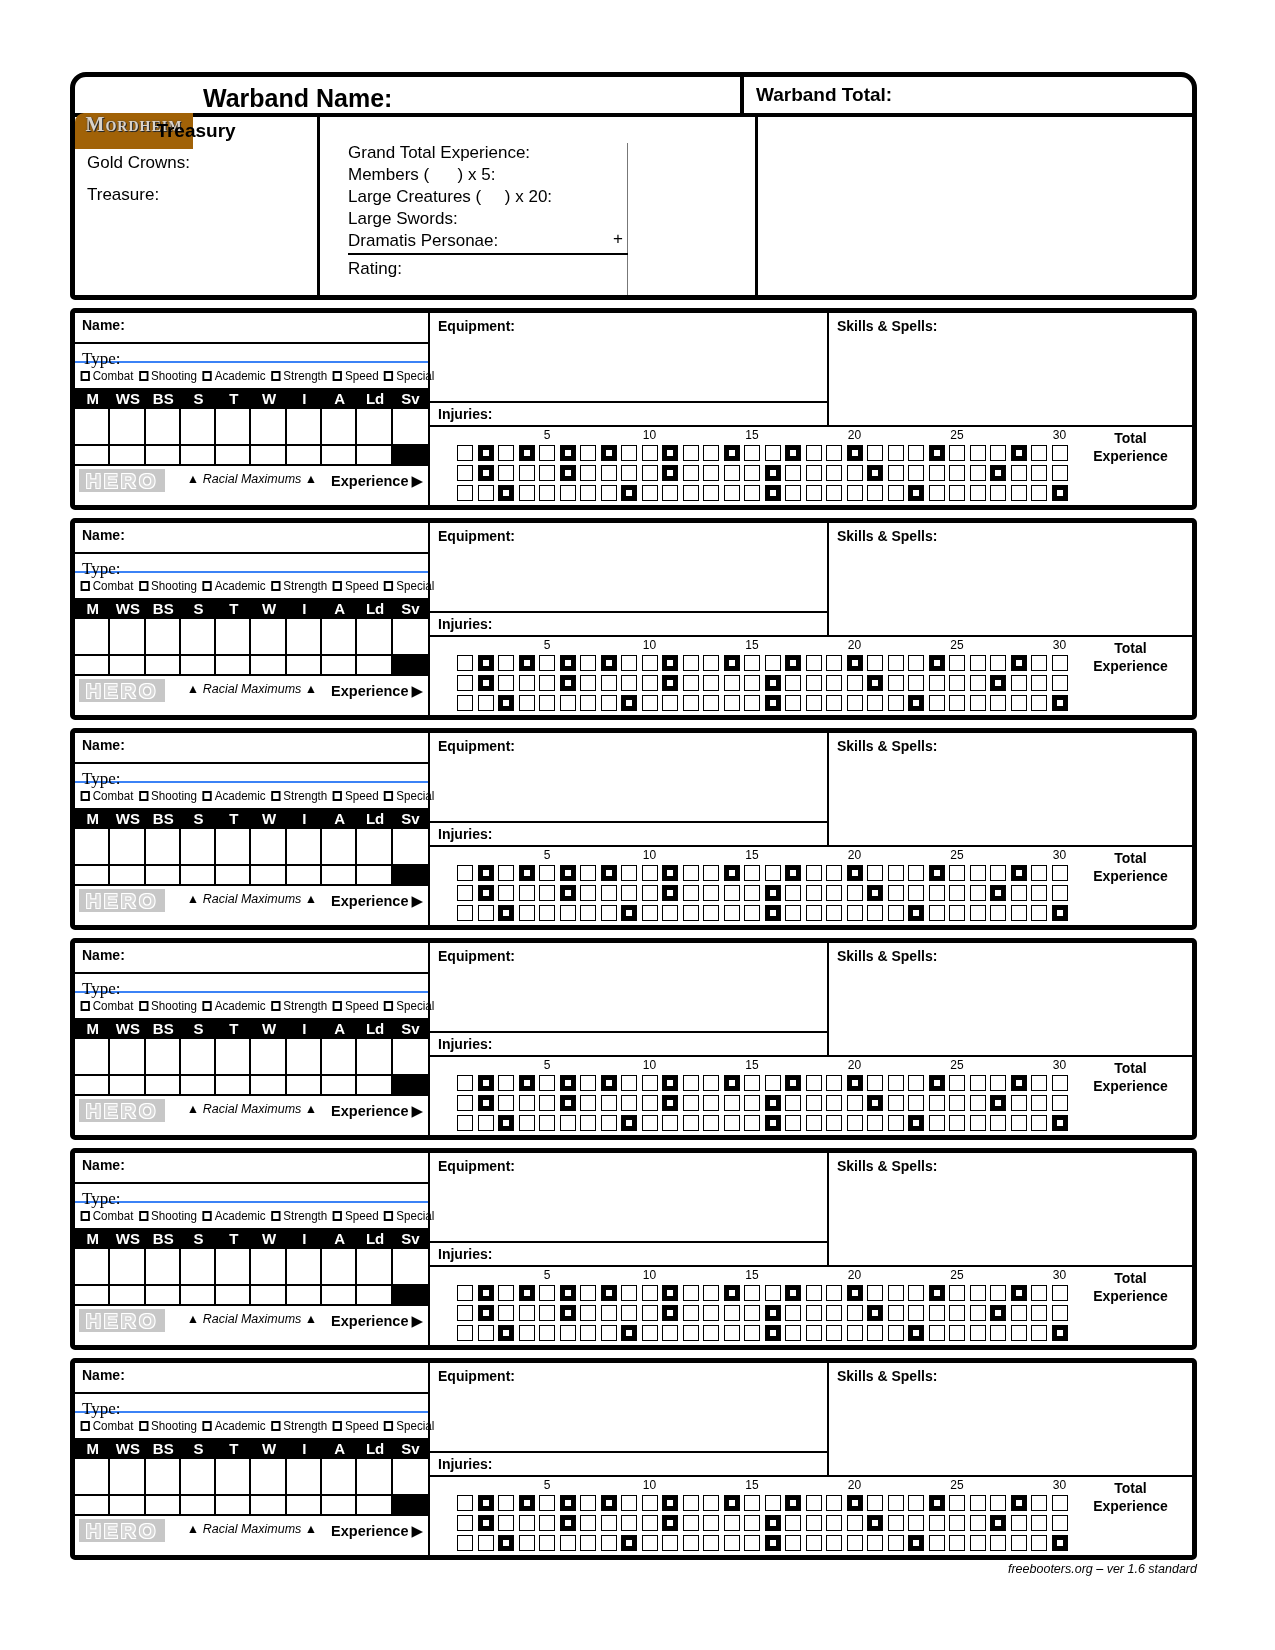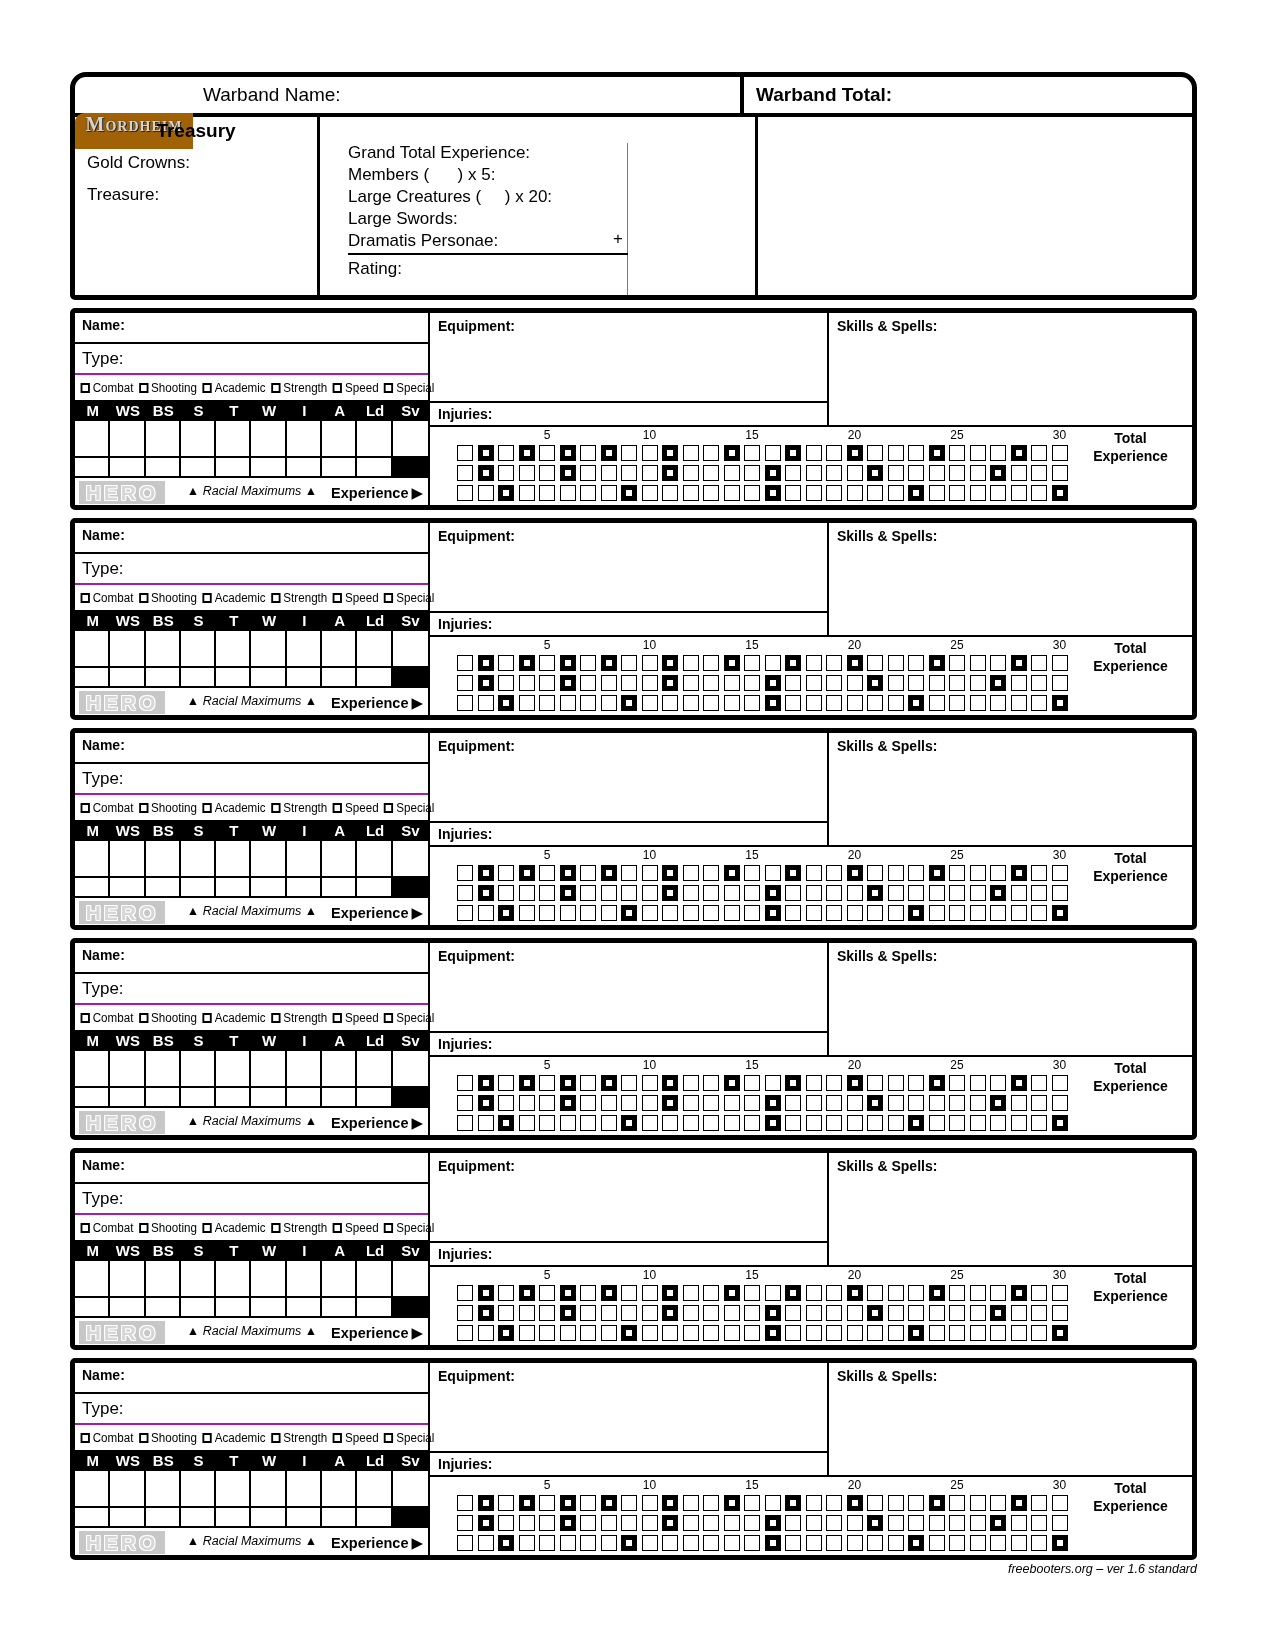--- a/index.html
+++ b/index.html
@@ -9,42 +9,42 @@
 
   
   .header-box { box-sizing:border-box; width:1127px; height:228px; border:5px solid #000;
                 border-radius:16px 16px 5px 5px; position:relative; background:#fff; }
   .title-row { position:relative; height:36px; border-bottom:4px solid #000; }
   .logo { position:absolute; left:0; top:0; width:118px; height:36px; background:#a16207;
           border-radius:9px 0 0 0; display:flex; justify-content:center;margin-top:36px; }
   .logo span { font-family:"Liberation Serif","DejaVu Serif",serif; font-weight:bold;
                font-variant:small-caps; color:#d9d2c9; font-size:20px; letter-spacing:1px;
                text-shadow:0 0 2px #444, 1px 1px 0 #222; }
-  .wname { position:absolute; left:128px; top:7px; font-size:19px; font-weight:normal;text-align:center; }
+  .wname { position:absolute; left:128px; top:7px; font-size:25px; font-weight:bold;text-align:center; }
   .name-field { position:absolute; left:275px; top:2px; width:380px; height:30px; }
   .title-div { position:absolute; left:665px; top:0; width:4px; height:36px; background:#000; }
   .wtype { position:absolute; left:681px; top:7px; font-size:19px; font-weight:bold; }
   .type-field { position:absolute; left:830px; top:2px; right:8px; height:30px; }
   .header-cols { position:absolute; left:0; top:40px; right:0; bottom:0; }
   .col-div { position:absolute; top:0; bottom:0; width:3px; background:#000; }
   .sec-title { position:absolute; top:3px; font-size:19px; font-weight:bold; text-align:center; }
   .hlabel { position:absolute; font-size:17px; }
   .r-vline { position:absolute; left:552px; top:26px; width:1px; height:152px; background:#777; }
   .r-hline { position:absolute; left:273px; top:136px; width:280px; height:2px; background:#000; }
   .plus { position:absolute; left:538px; top:112px; font-size:17px; }
 
   
   .hero-block { box-sizing:border-box; width:1127px; height:202px; border:5px solid #000;
                 border-radius:5px; margin-top:8px; position:relative; background:#fff; }
   .panel-left { position:absolute; left:0; top:0; width:355px; height:192px;
                 border-right:2px solid #000; box-sizing:border-box; }
   .row-name { box-sizing:border-box; height:31px; border-bottom:2px solid #000; position:relative; }
   .row-name .lbl { position:absolute; left:7px; top:4px; font-size:14px; font-weight:bold; }
   .row-name .fill { position:absolute; left:90px; top:2px; right:4px; bottom:4px; }
-  .row-type { box-sizing:border-box; height:31px; border-bottom:2px solid #a21caf; position:relative; }
+  .row-type { box-sizing:border-box; height:19px; border-bottom:2px solid #3b82f6; position:relative;font-family:Liberation Serif, serif; }
   .row-type .lbl { position:absolute; left:7px; top:5px; font-size:17px; }
   .row-type .fill { position:absolute; left:65px; top:2px; right:4px; bottom:4px; }
   .row-adv { height:25px; display:flex; align-items:center; padding-left:6px; white-space:nowrap;
              transform:scaleX(0.93); transform-origin:left center; }
   .adv-box { flex:none; width:10px; height:10px; border:2px solid #000; box-sizing:border-box;
              margin-right:3px; background:#fff; }
   .adv-label { font-size:12.5px; margin-right:6px; }
   .stat-header { height:21px; background:#000; display:grid; grid-template-columns:repeat(10,1fr); }
   .stat-h { color:#fff; font-weight:bold; font-size:15px; text-align:center; line-height:21px; }
   .stat-grid { display:grid; grid-template-columns:repeat(10,1fr); }

